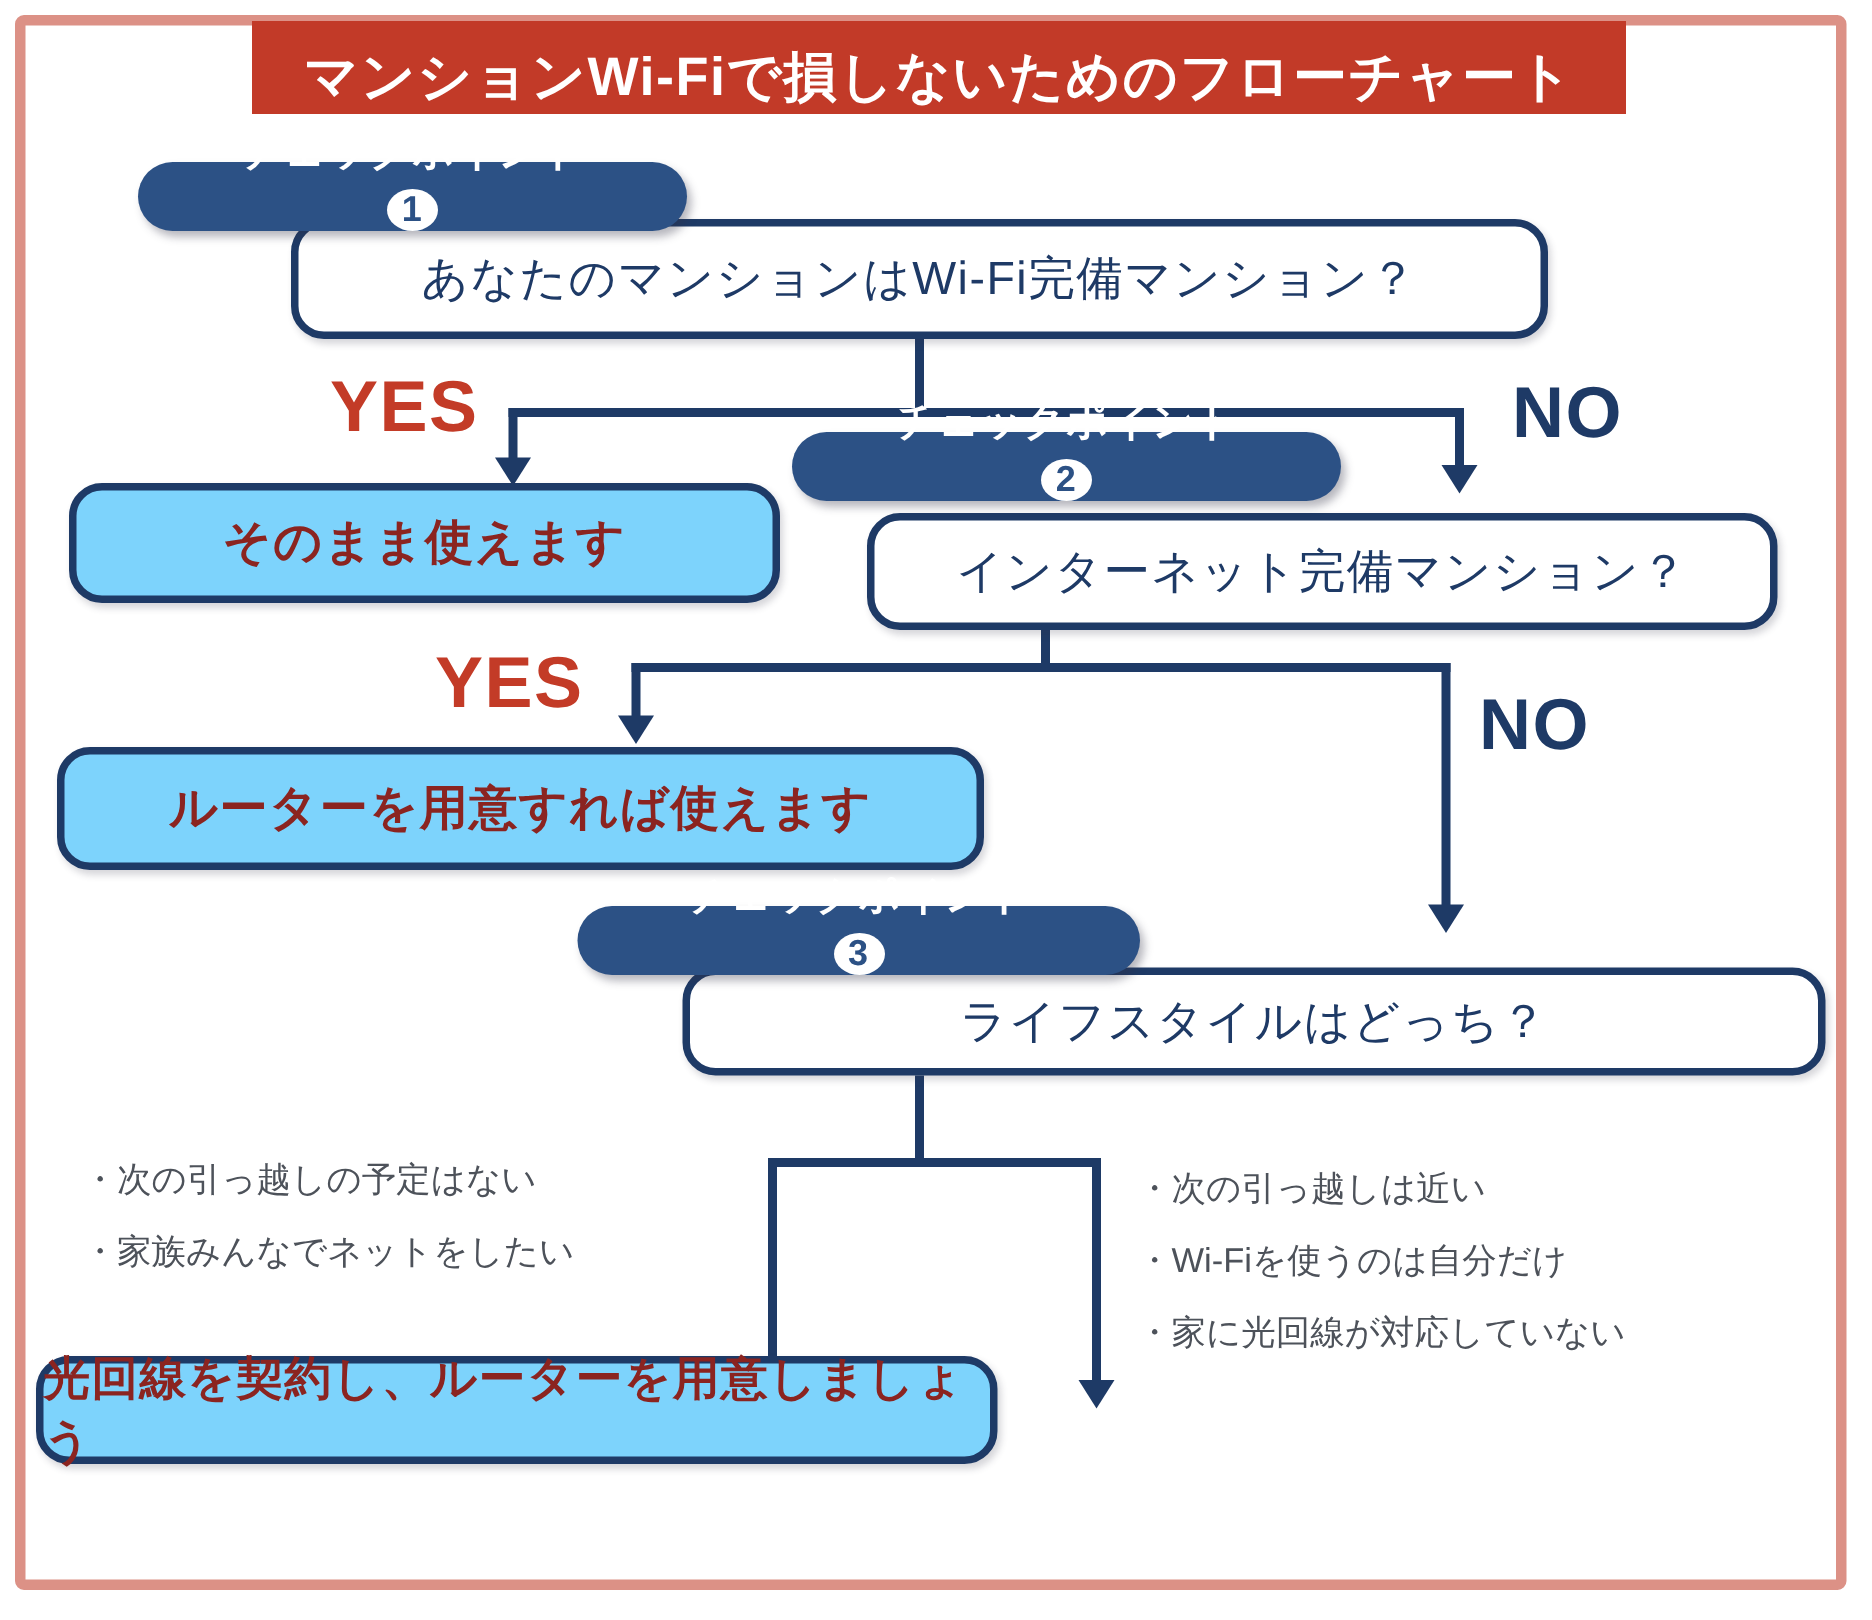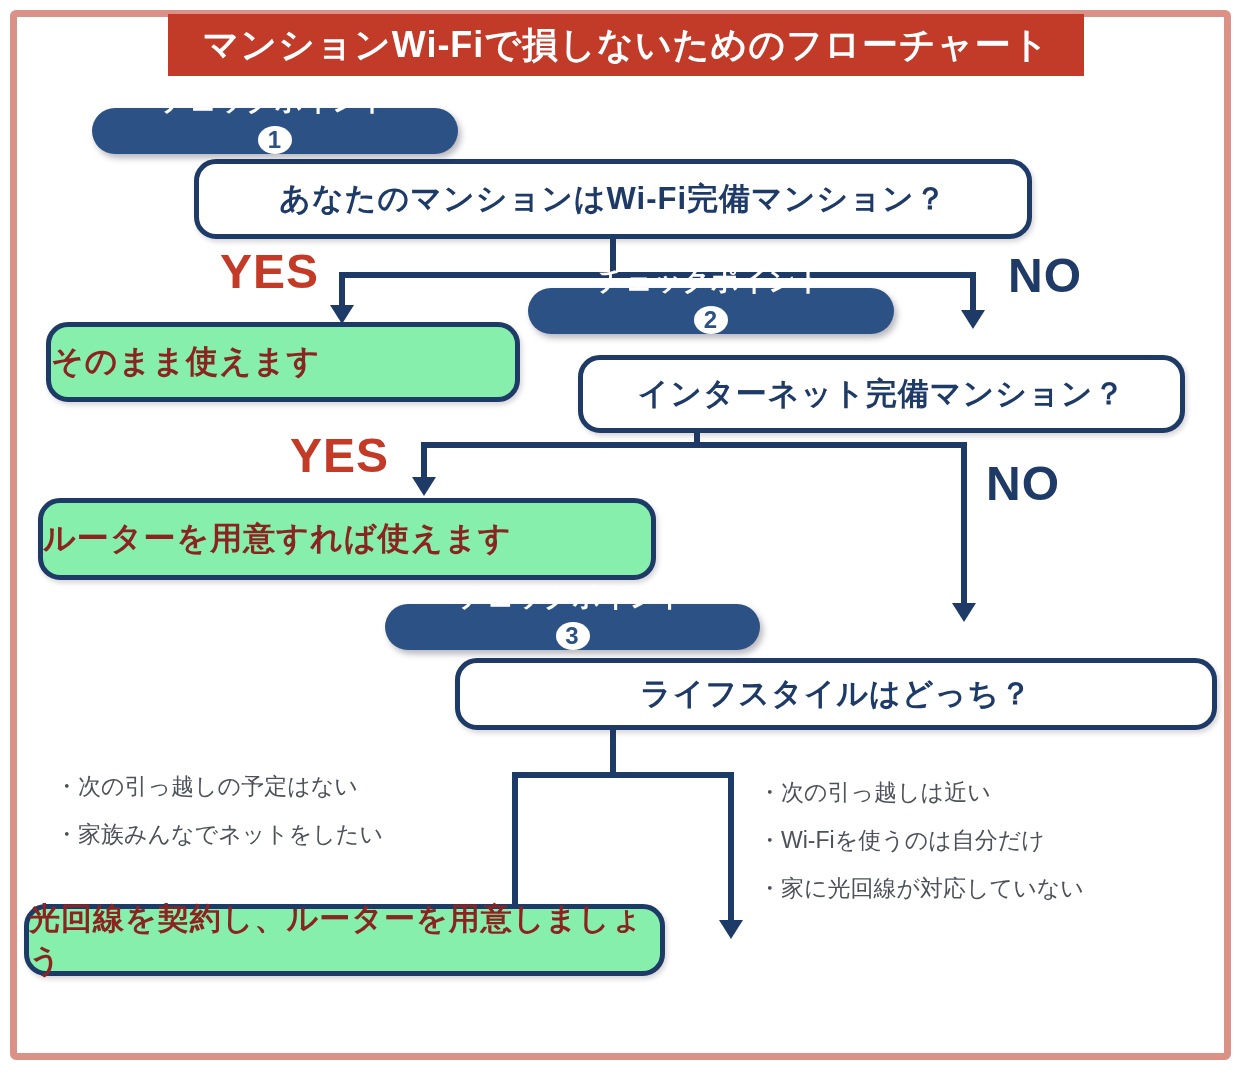--- a/index.html
+++ b/index.html
@@ -6,33 +6,33 @@
     --navy:#1e3a66; --pill:#2c5185; --banner:#c23a28; --yes:#c33b27;
     --darkred:#8b2420; --gray:#4d525a; --frame:#dc9186; --bg:#ffffff;
   }
   *{margin:0;padding:0;box-sizing:border-box;}
   html,body{background:#fff;}
   body{font-family:"Liberation Sans","DejaVu Sans",sans-serif;}
   .canvas{position:relative;width:1248px;height:1080px;background:var(--bg);overflow:hidden;}
   .frame{position:absolute;left:10px;top:10px;width:1221px;height:1050px;
          border:7px solid var(--frame);border-radius:6px;}
   .banner{position:absolute;left:168px;top:14px;width:916px;height:62px;background:var(--banner);
-          color:#fff;font-size:36px;font-weight:700;display:flex;align-items:center;justify-content:center;
+          color:#fff;font-size:36px;font-weight:700;display:flex;align-items:flex-end;justify-content:center;
           letter-spacing:1px;z-index:4;}
   .pill{position:absolute;height:46px;background:var(--pill);border-radius:24px;color:#fff;
         font-size:27px;font-weight:700;display:flex;align-items:center;justify-content:flex-end;
         gap:7px;z-index:3;box-shadow:3px 4px 6px rgba(50,50,70,.35);letter-spacing:1px;flex-direction:column;}
   .cnum{display:inline-flex;width:34px;height:34px;background:#fff;color:var(--pill);
         border-radius:50%;align-items:center;justify-content:center;font-size:24px;font-weight:700;}
   .qbox{position:absolute;background:#fff;border:5px solid var(--navy);border-radius:22px;
         display:flex;align-items:center;justify-content:center;color:var(--navy);
-        font-size:31px;font-weight:700;z-index:2;box-shadow:2px 3px 5px rgba(50,50,70,.2);
-        letter-spacing:1px;margin-top:13px;}
-  .rbox{position:absolute;background:#86efac;border:5px solid var(--navy);border-radius:22px;
-        display:flex;align-items:center;justify-content:flex-start;color:var(--darkred);
+        font-size:31px;font-weight:400;z-index:2;box-shadow:2px 3px 5px rgba(50,50,70,.2);
+        letter-spacing:1px;}
+  .rbox{position:absolute;background:#7dd3fc;border:5px solid var(--navy);border-radius:22px;
+        display:flex;align-items:center;justify-content:center;color:var(--darkred);
         font-size:31px;font-weight:700;z-index:2;box-shadow:2px 3px 5px rgba(50,50,70,.2);
         letter-spacing:1px;}
   .line{position:absolute;background:var(--navy);z-index:1;}
   .arrow{position:absolute;width:0;height:0;border-left:12px solid transparent;
          border-right:12px solid transparent;border-top:19px solid var(--navy);z-index:1;}
   .yn{position:absolute;font-size:48px;font-weight:700;z-index:2;letter-spacing:1px;}
   .yes{color:var(--yes);}
   .no{color:var(--navy);}
   .blist{position:absolute;color:var(--gray);font-size:23px;font-weight:400;line-height:48px;z-index:2;}
 </style>

